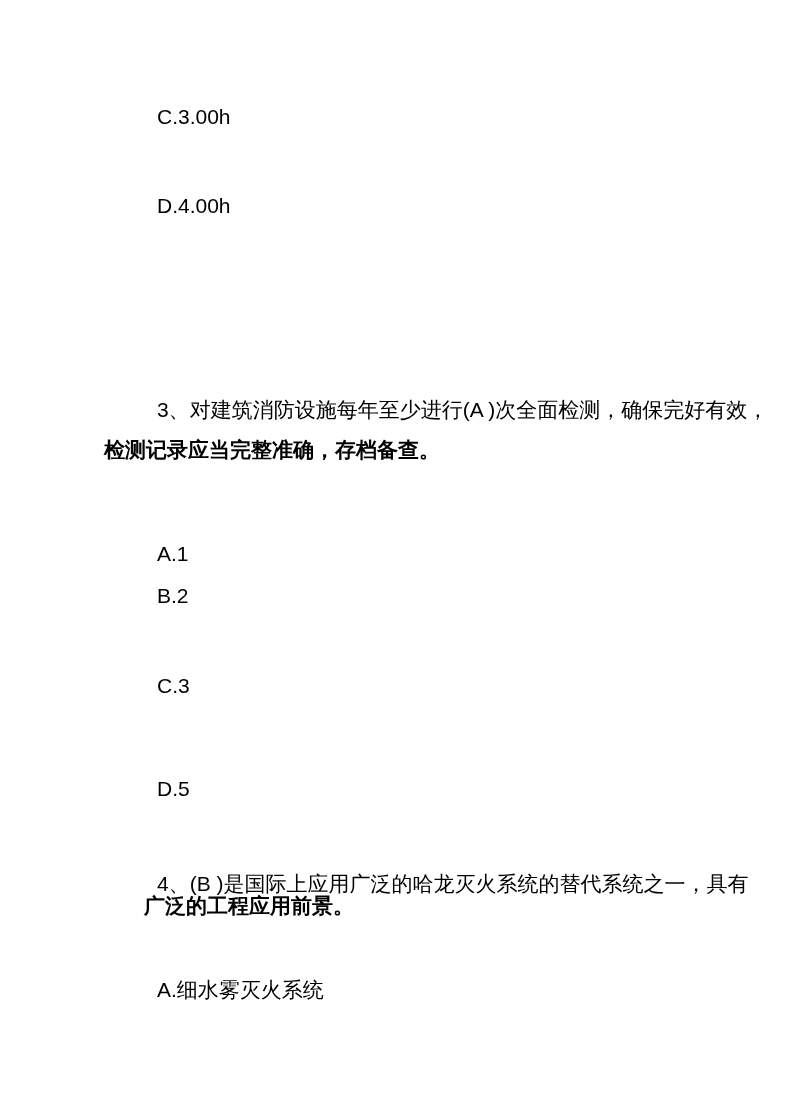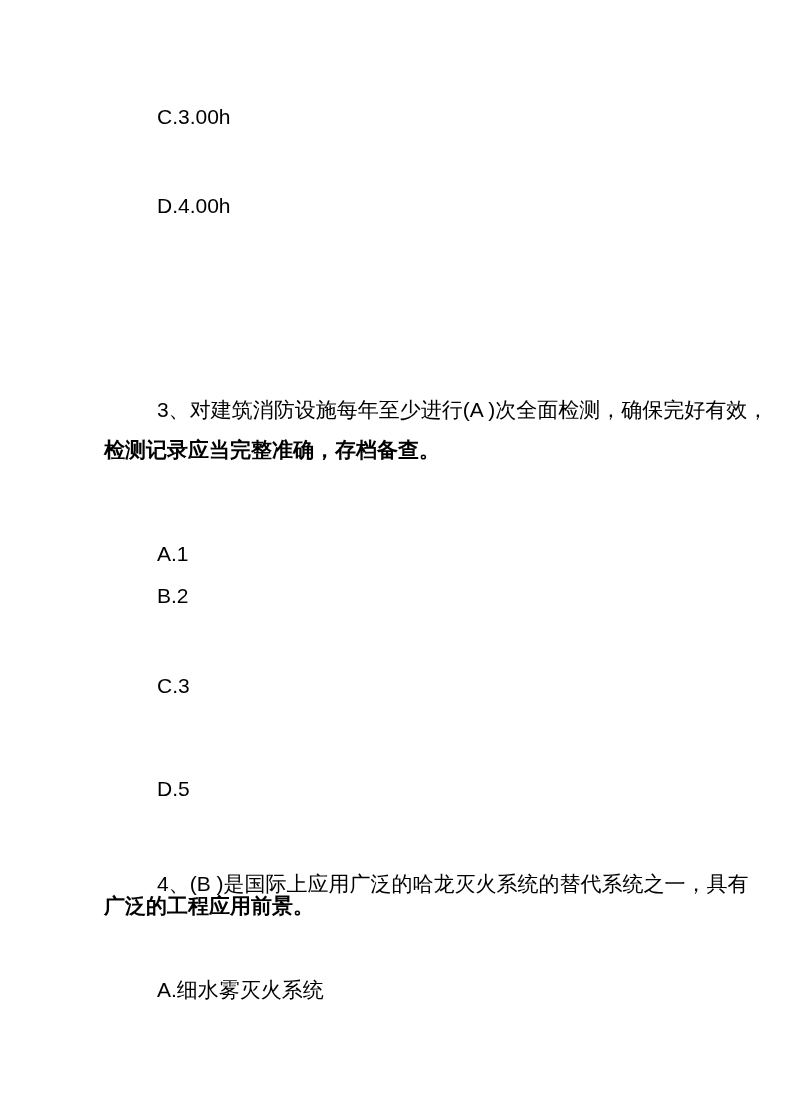--- a/index.html
+++ b/index.html
@@ -37,16 +37,16 @@
     <p class="line q-first" style="top:400px;">3、对建筑消防设施每年至少进行(A )次全面检测，确保完好有效，</p>
     <p class="line q-cont" style="top:440px;">检测记录应当完整准确，存档备查。</p>
     <p class="line opt" style="top:544px;">A.1</p>
     <p class="line opt" style="top:586px;">B.2</p>
     <p class="line opt" style="top:676px;">C.3</p>
     <p class="line opt" style="top:779px;">D.5</p>
   </div>
 
   <div>
     <p class="line q-first" style="top:854px;margin-top:20px;">4、(B )是国际上应用广泛的哈龙灭火系统的替代系统之一，具有</p>
-    <p class="line q-cont" style="top:896px;">广泛的工程应用前景。</p>
+    <p class="line q-cont" style="top:896px;margin-left:40px;">广泛的工程应用前景。</p>
     <p class="line opt" style="top:980px;text-align:right;">A.细水雾灭火系统</p>
   </div>
 </div>
 
 </body></html>

